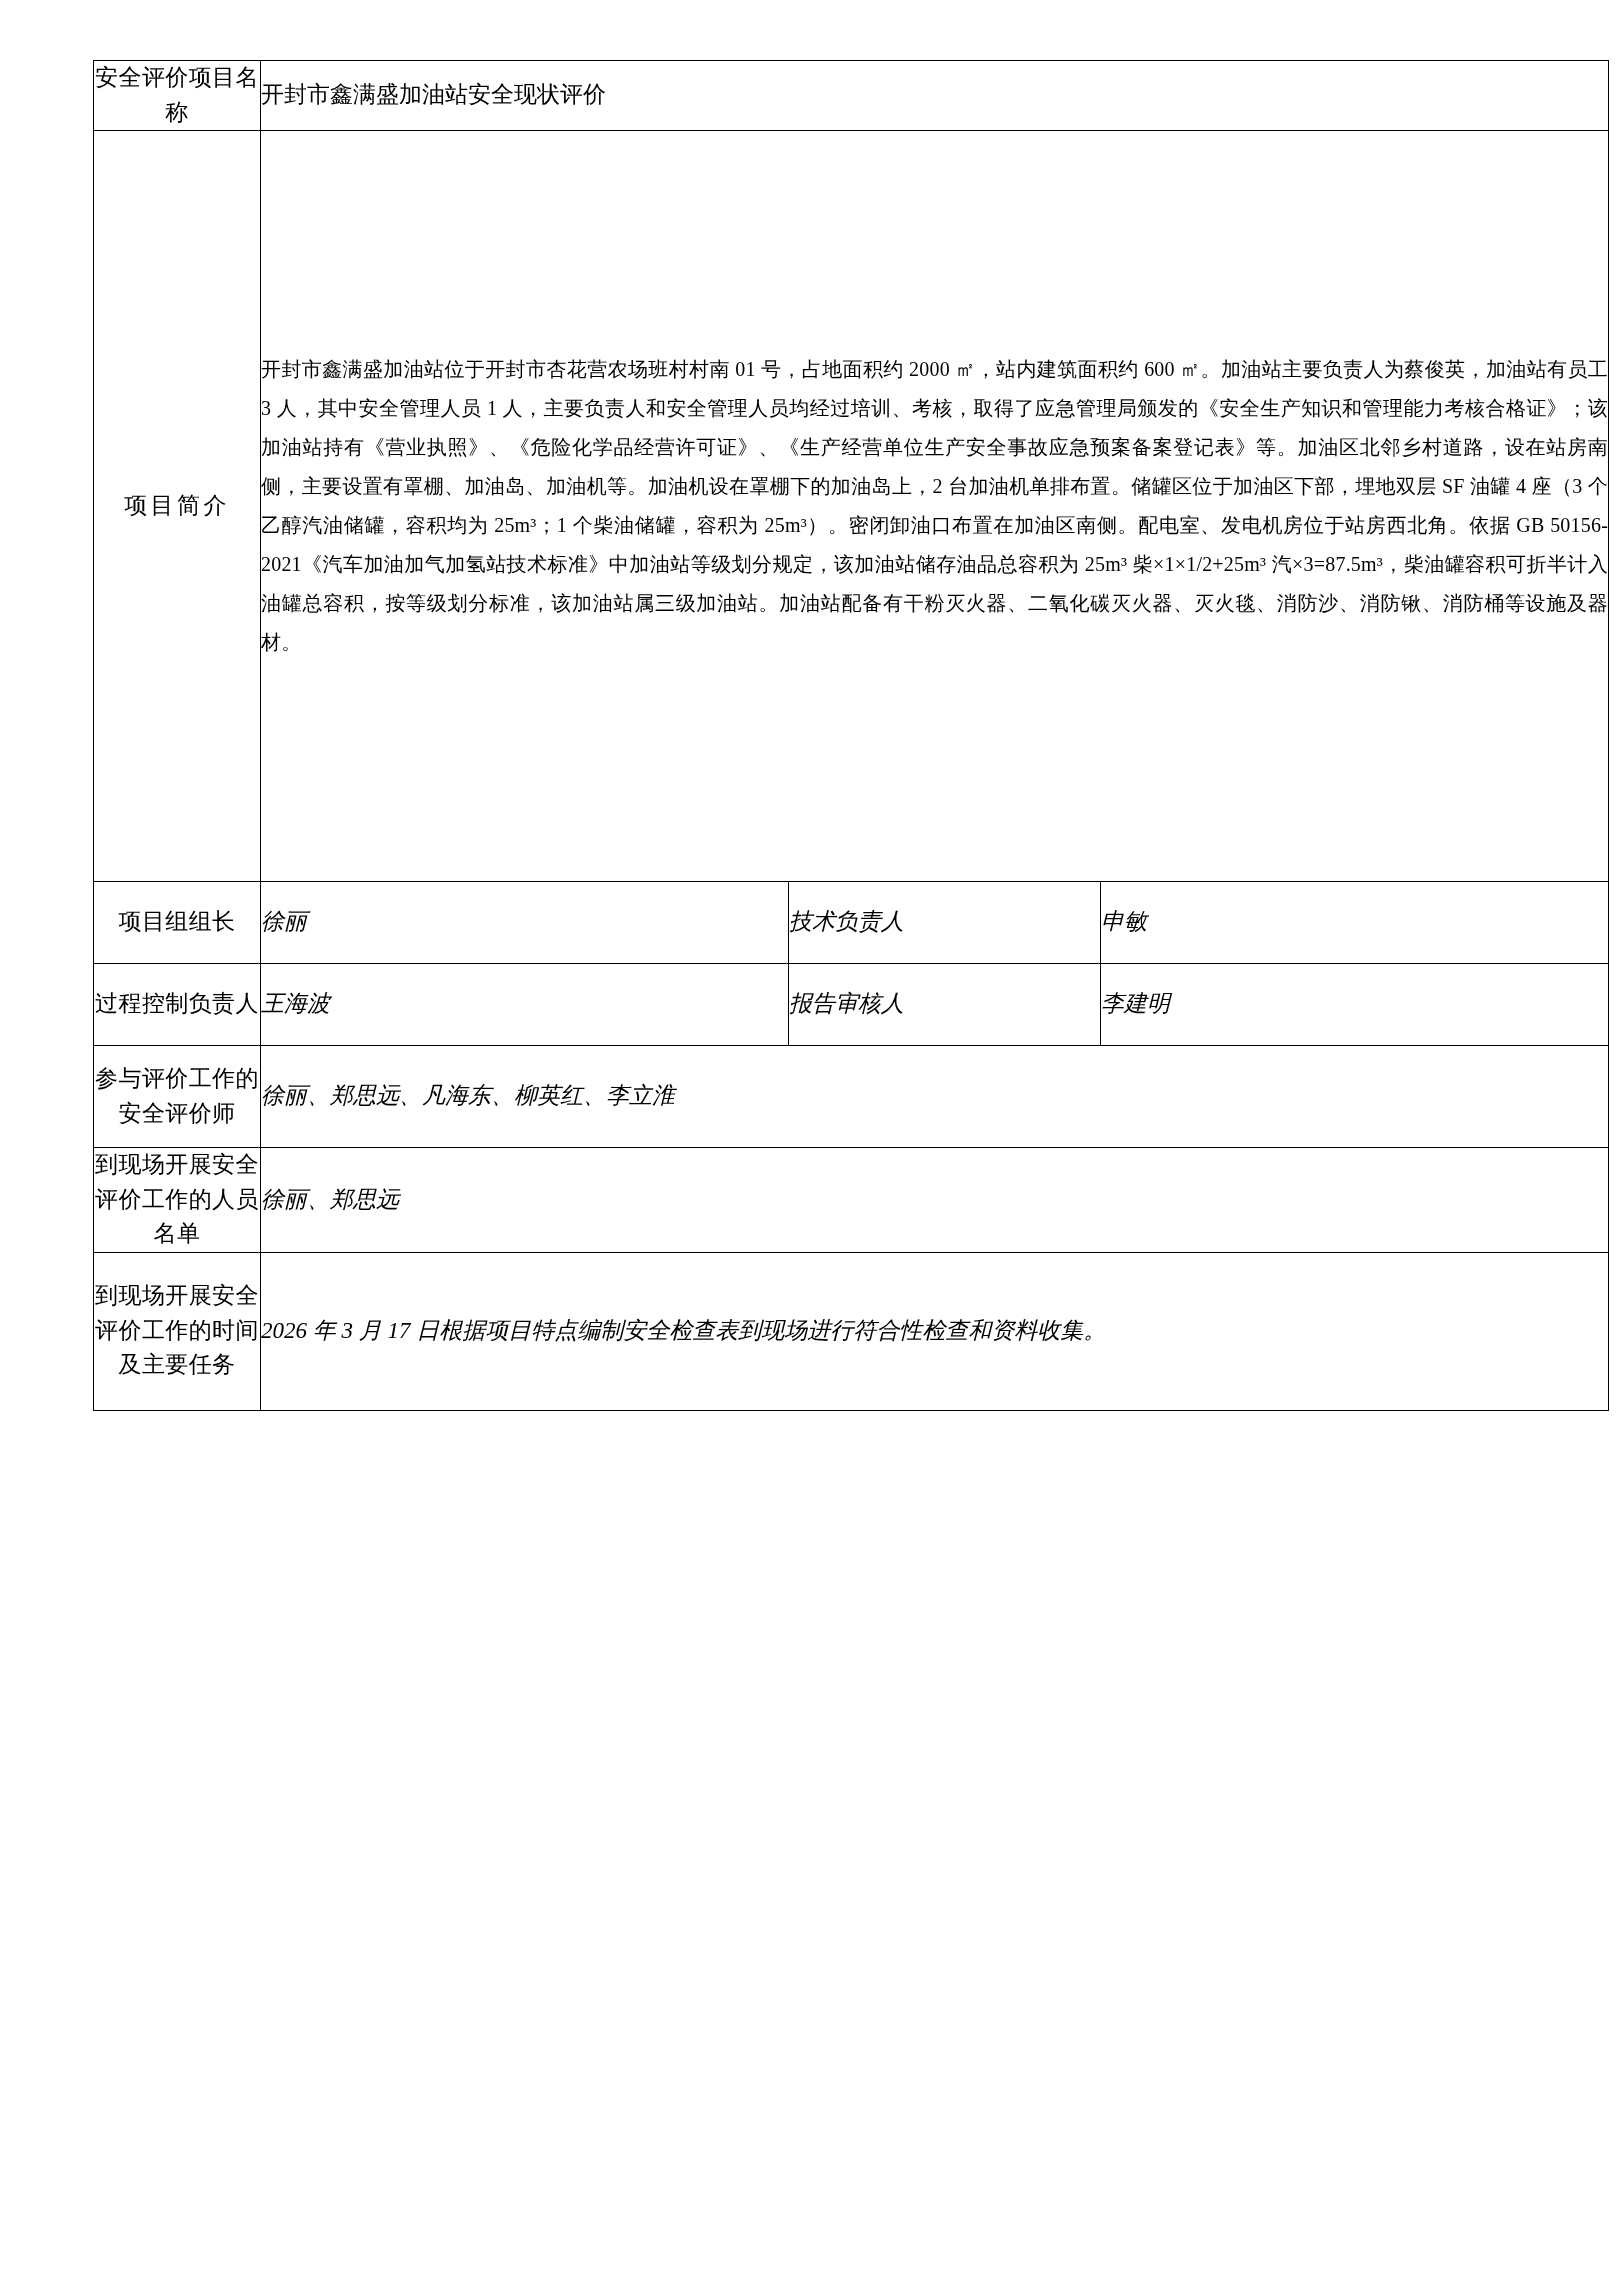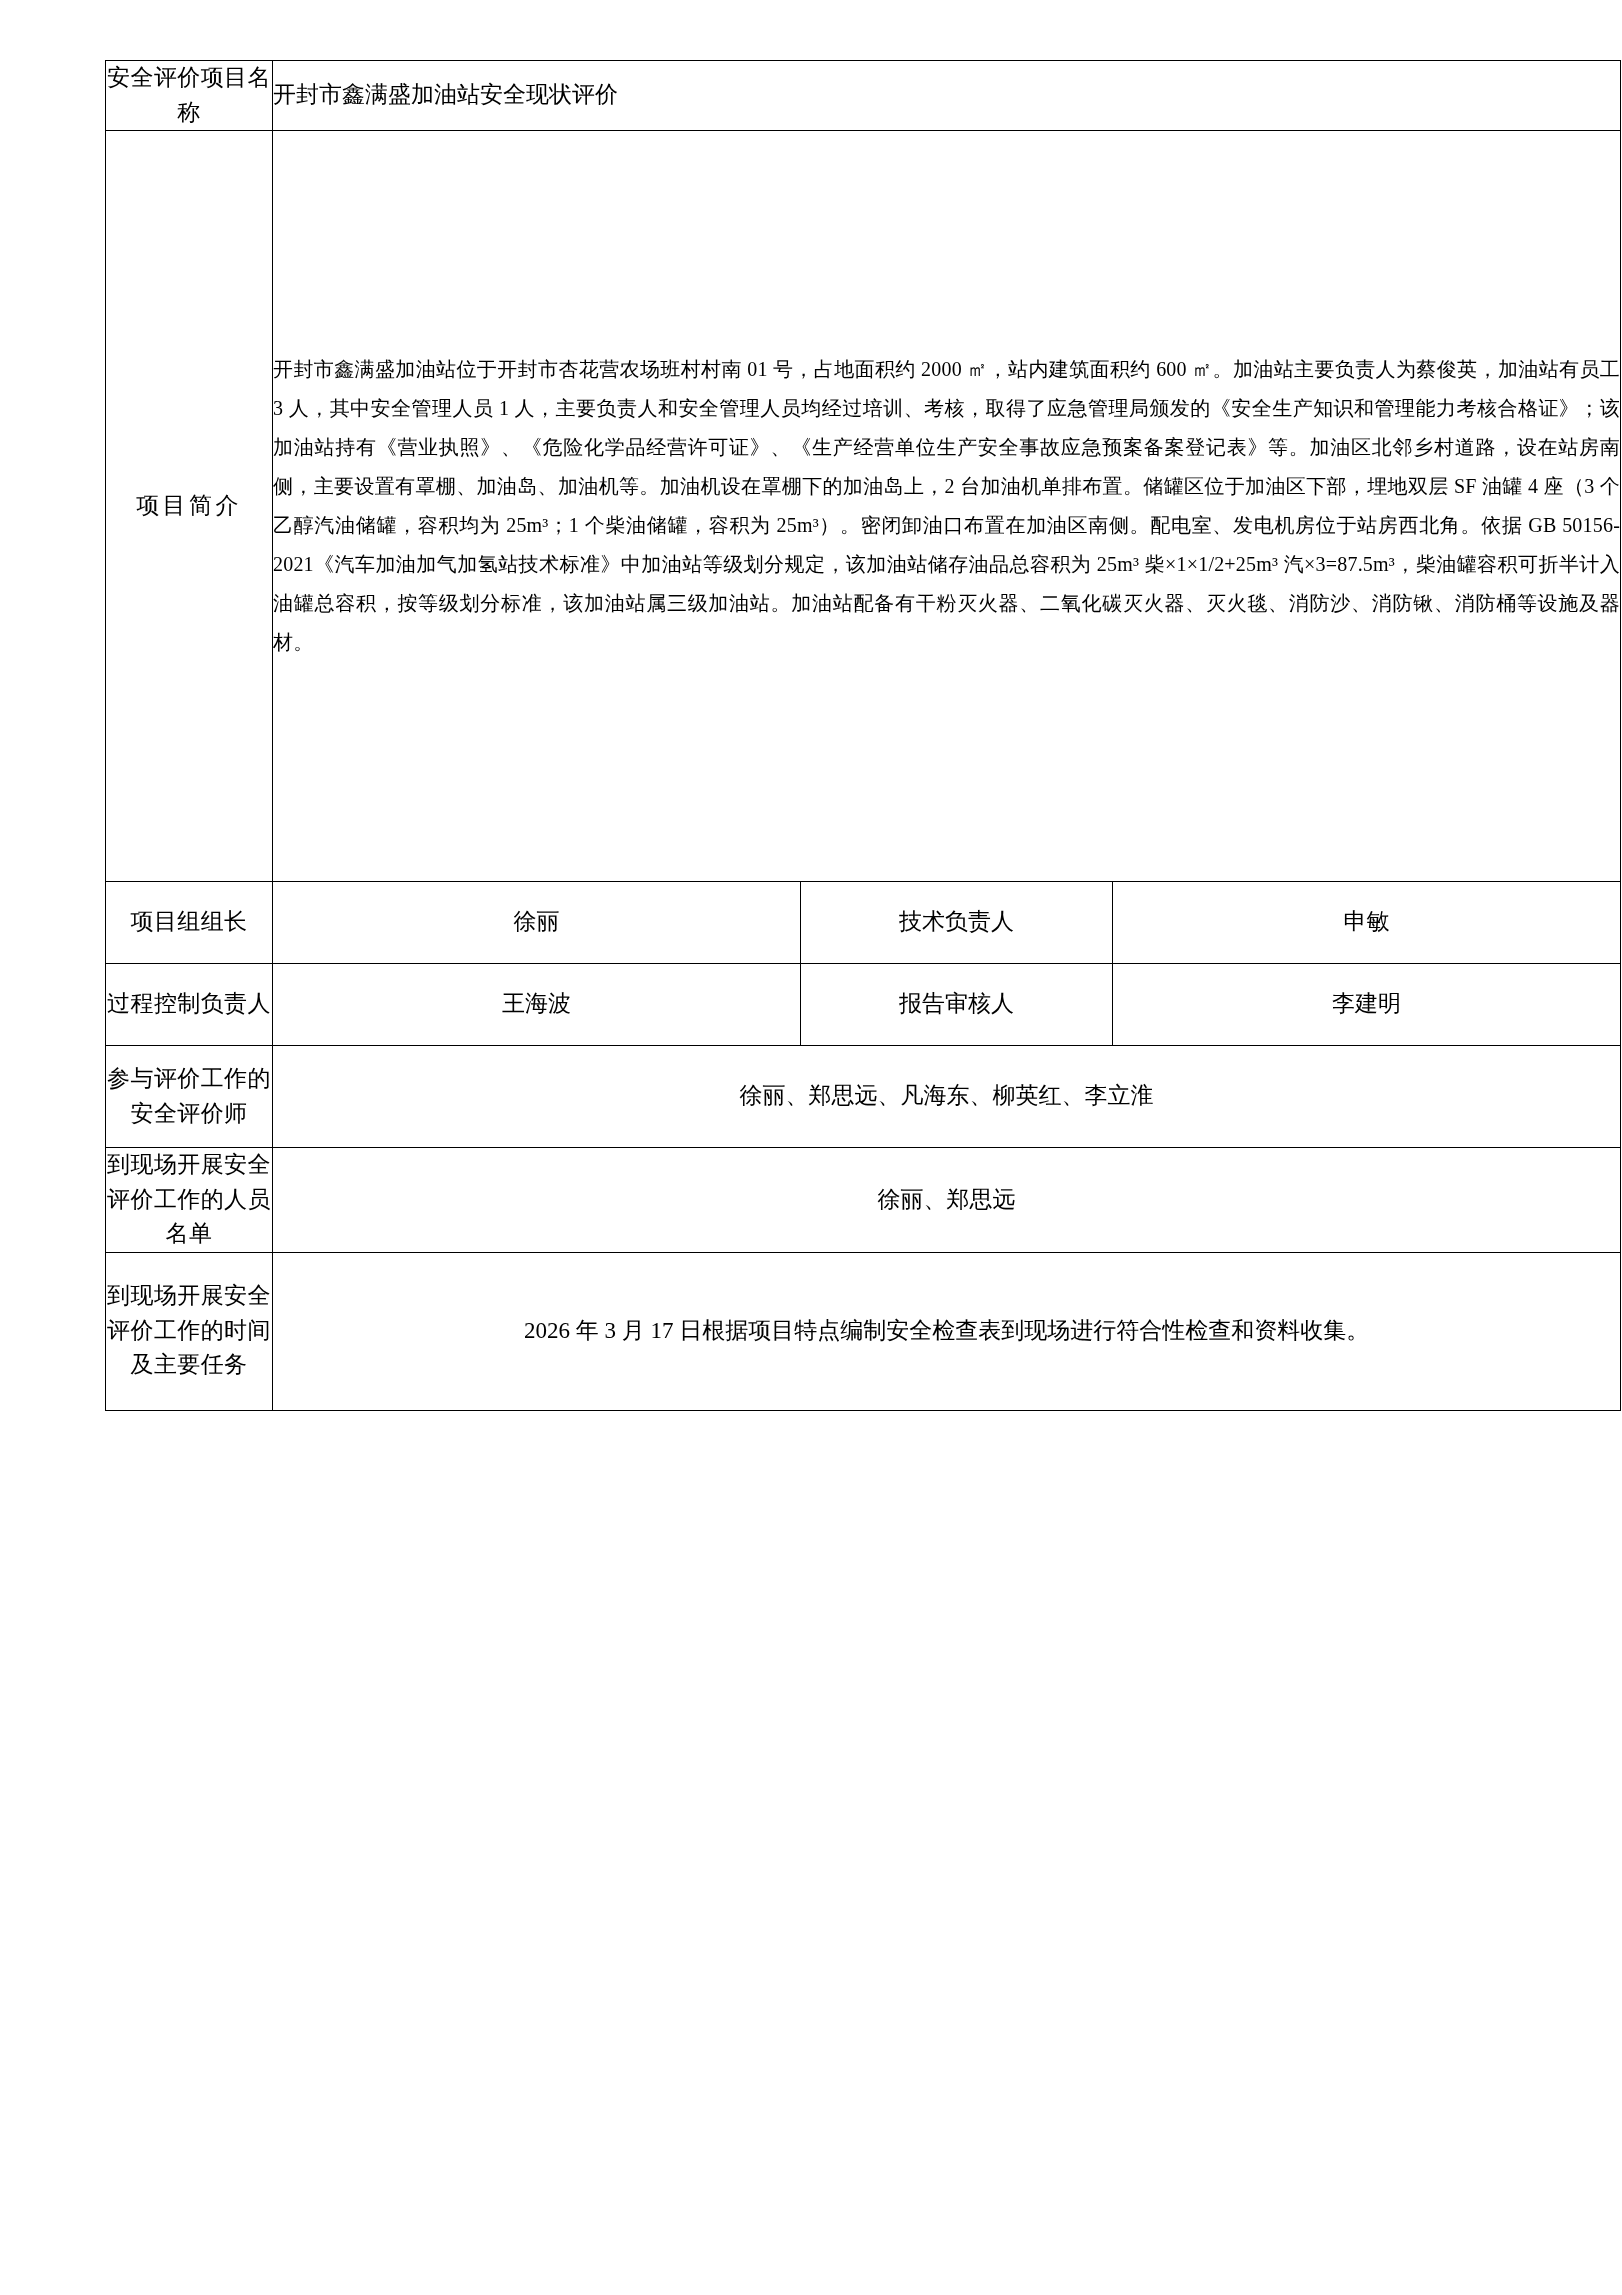--- a/index.html
+++ b/index.html
@@ -12,21 +12,21 @@
     width: 1623px;
     height: 2295px;
     font-family: "Liberation Serif", "DejaVu Serif", serif;
     color: #000000;
     position: relative;
     overflow: hidden;
   }
 
   .page {
     position: absolute;
-    left: 72px;
+    left: 60px;
     top: 60px;
     width: 1515px;
     padding-left: 33px;
   }
 
   table.doc-table {
     width: 1515px;
     border-collapse: collapse;
     table-layout: fixed;
   }
@@ -47,23 +47,24 @@
 
   .cell-label {
     text-align: center;
     padding: 12px 8.5px;
     font-size: 23px;
     letter-spacing: 0.4px;
     line-height: 1.55;
   }
 
   .cell-center {
-    text-align: center;
+    text-align: left;
     padding: 12px 10.2px;
     font-size: 23px;
+    font-style: italic;
   }
 
   
   .row-title td { height: 53px; }
   .title-value {
     text-align: left;
     padding: 6.8px 13.7px;
     font-size: 24px;
     font-family: Liberation Serif, serif;
   }

